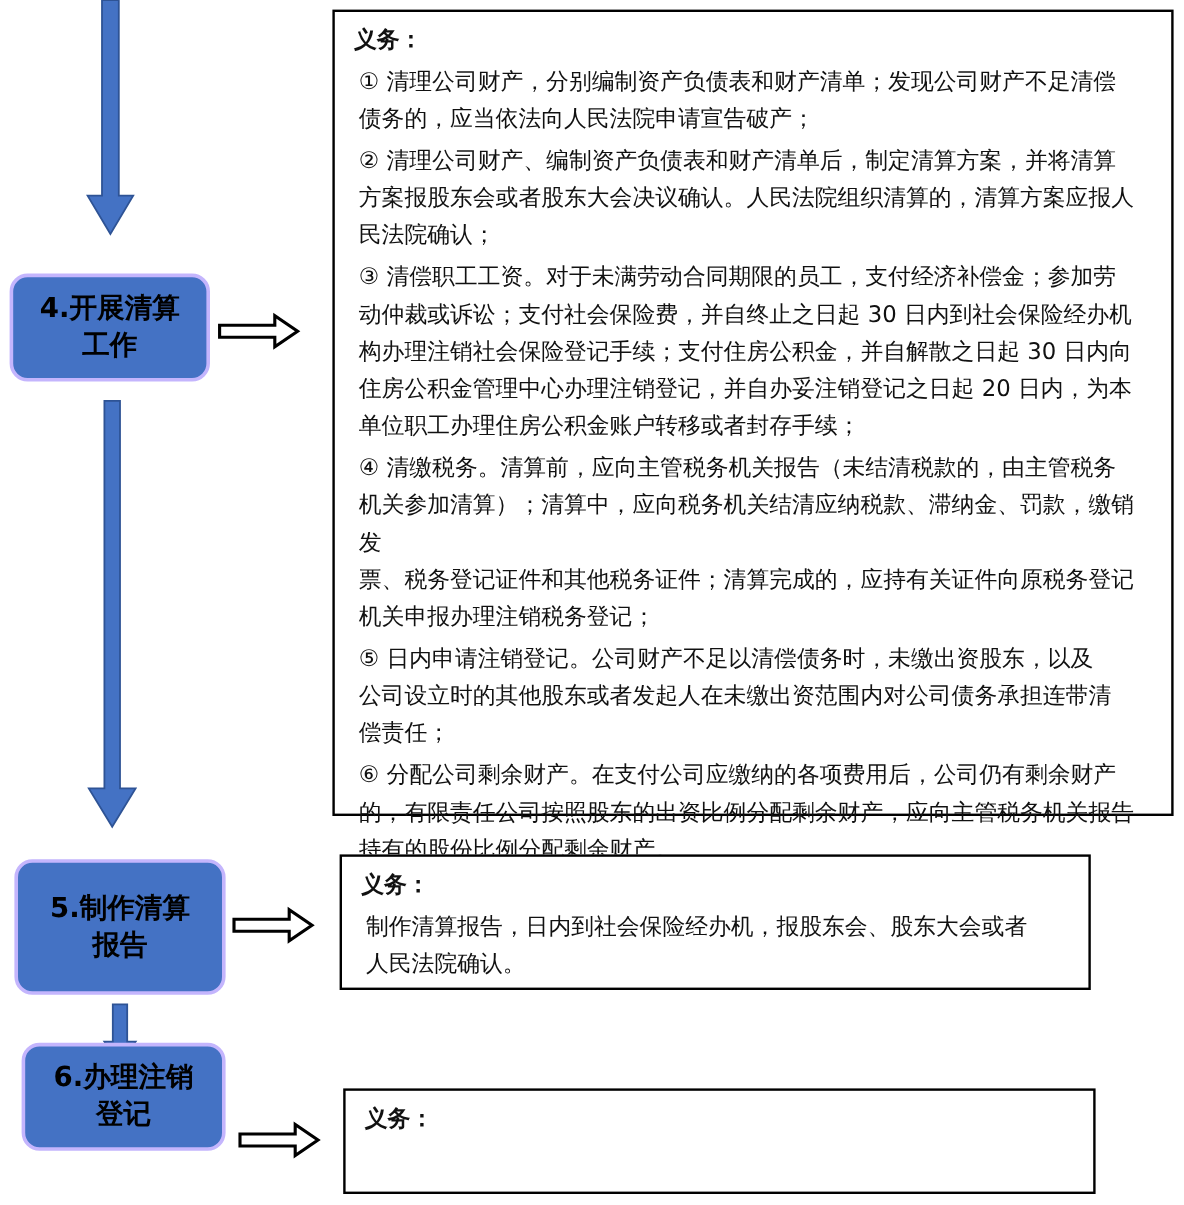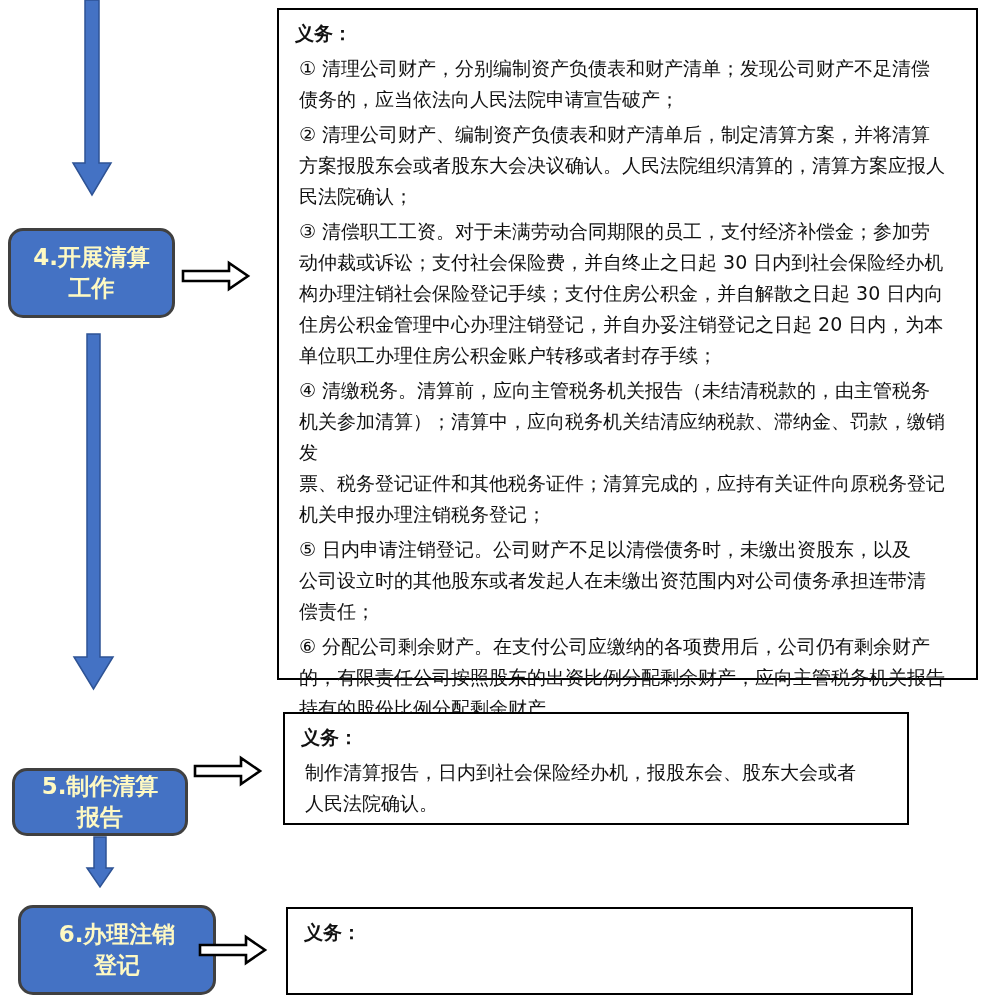--- a/index.html
+++ b/index.html
@@ -10,23 +10,23 @@
     background: #ffffff;
     font-family: "DejaVu Sans", "Liberation Sans", sans-serif;
     color: #111111;
     overflow: hidden;
   }
   .flow-svg { position: absolute; overflow: visible; }
   .step {
     position: absolute;
     box-sizing: border-box;
     background: #4472C4;
-    border: 3px solid #404040;
+    border: 3px solid #c4b5fd;
     border-radius: 15px;
-    color: #fef9c3;
+    color: #000000;
     display: flex;
     align-items: center;
     justify-content: center;
     text-align: center;
     font-size: 23px;
     font-weight: bold;
     line-height: 31px;
     white-space: pre-line;
   }
   .panel {
@@ -80,40 +80,40 @@
 偿责任；</p>
     <p>⑥ 分配公司剩余财产。在支付公司应缴纳的各项费用后，公司仍有剩余财产
 的，有限责任公司按照股东的出资比例分配剩余财产，应向主管税务机关报告
 持有的股份比例分配剩余财产。</p>
   </div>
 
   <svg class="flow-svg" style="left:74px; top:334px; width:39px; height:356px;" viewBox="0 0 39 356">
     <polygon points="13,0 26,0 26,323 39,323 19.5,355 0,323 13,323" fill="#4472C4" stroke="#2E5395" stroke-width="1.5"></polygon>
   </svg>
 
-  <div class="step" style="left:12px; top:768px; width:176px; height:68px;">
+  <div class="step" style="left:12px; top:716px; width:176px; height:113px;">
     <span>5.制作清算
 报告</span>
   </div>
 
   <svg class="flow-svg" style="left:193px; top:756px; width:70px; height:30px;" viewBox="0 0 70 30">
     <polygon points="2,10 48,10 48,2 67,15 48,28 48,20 2,20" fill="#FFFFFF" stroke="#000000" stroke-width="2.6" stroke-linejoin="miter"></polygon>
   </svg>
 
   <div class="panel" style="left:283px; top:712px; width:626px; height:113px;">
     <p class="heading">义务：</p>
     <p>制作清算报告，日内到社会保险经办机，报股东会、股东大会或者
 人民法院确认。</p>
   </div>
 
   <svg class="flow-svg" style="left:87px; top:837px; width:26px; height:51px;" viewBox="0 0 26 51">
     <polygon points="7,0 19,0 19,31 26,31 13,50 0,31 7,31" fill="#4472C4" stroke="#2E5395" stroke-width="1.5"></polygon>
   </svg>
 
-  <div class="step" style="left:18px; top:905px; width:198px; height:90px;">
+  <div class="step" style="left:18px; top:869px; width:170px; height:90px;">
     <span>6.办理注销
 登记</span>
   </div>
 
   <svg class="flow-svg" style="left:198px; top:935px; width:70px; height:30px;" viewBox="0 0 70 30">
     <polygon points="2,10 48,10 48,2 67,15 48,28 48,20 2,20" fill="#FFFFFF" stroke="#000000" stroke-width="2.6" stroke-linejoin="miter"></polygon>
   </svg>
 
   <div class="panel" style="left:286px; top:907px; width:627px; height:88px;">
     <p class="heading">义务：</p>

